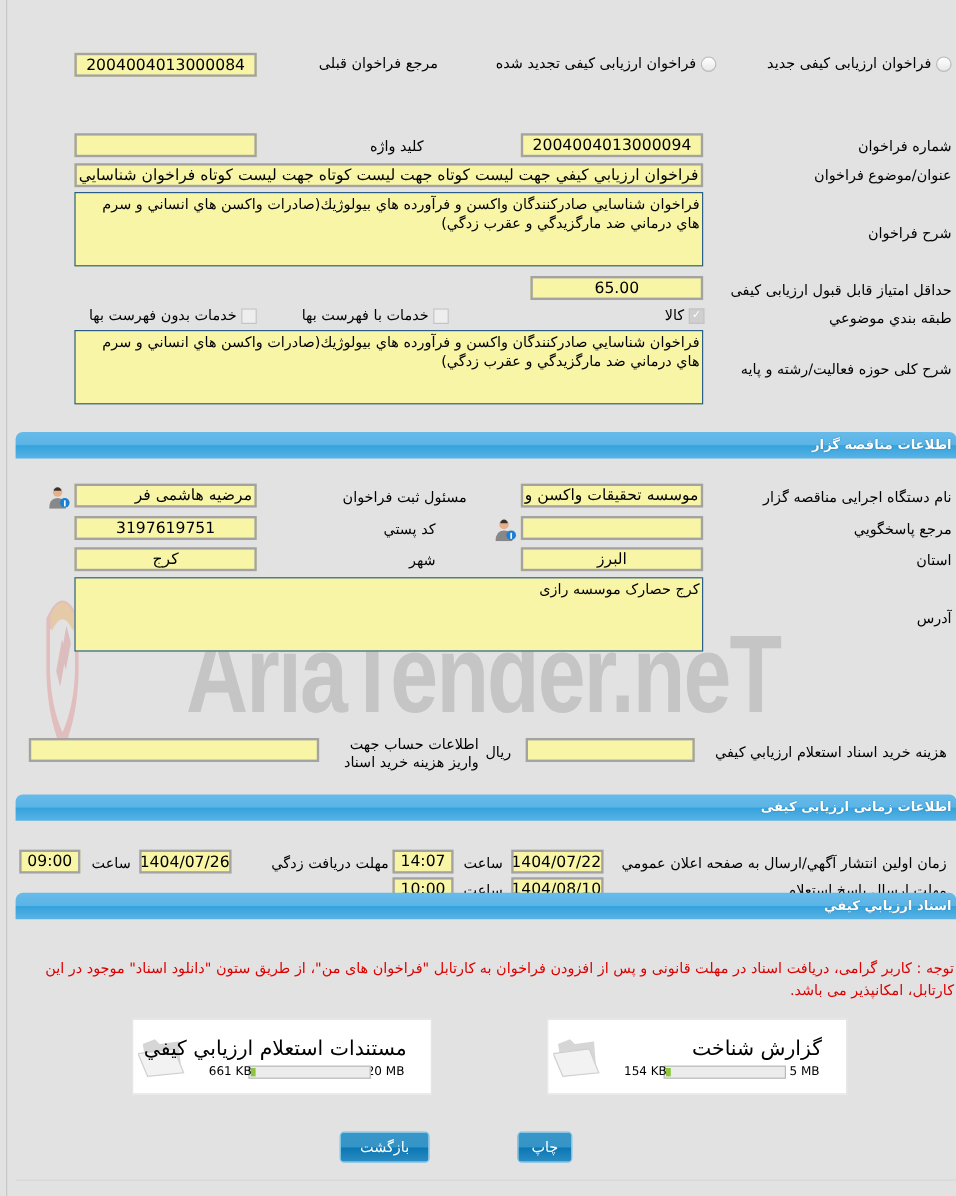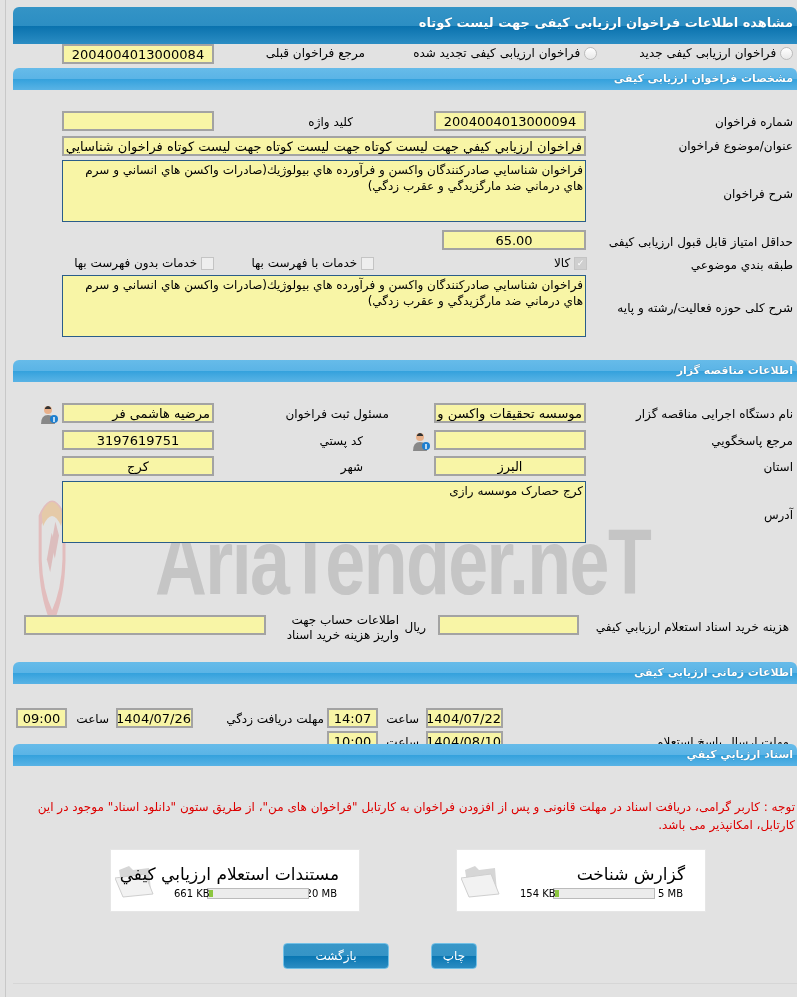--- a/index.html
+++ b/index.html
@@ -77,34 +77,32 @@
 <svg class="watermark" viewBox="0 0 600 120" preserveAspectRatio="none" style="left:38px;top:500px;width:130px;height:120px;">
   <path d="M10 20 Q65 -5 120 20 L120 60 Q115 95 65 118 Q15 95 10 60 Z" fill="none" stroke="#e2a0a0" stroke-width="14"></path>
   <path d="M20 20 Q65 -2 110 20" fill="none" stroke="#e8b87a" stroke-width="14"></path>
   <rect x="50" y="35" width="20" height="35" fill="#d8a0a0" transform="rotate(40 60 52)"></rect>
   <rect x="68" y="25" width="22" height="30" fill="#d8a0a0" transform="rotate(40 79 40)"></rect>
 </svg>
 <div class="wmtext">AriaTender.neT</div>
 
 <div class="page">
 
-  <div class="bar main">مشاهده اطلاعات فراخوان ارزیابی کیفی جهت لیست کوتاه</div>
 
   <div class="lbl" style="right:4px;top:46px;">
     <span class="radio"></span>
     <span>فراخوان ارزیابی کیفی جدید</span>
   </div>
   <div class="lbl" style="right:200px;top:46px;">
     <span class="radio"></span>
     <span>فراخوان ارزیابی کیفی تجدید شده</span>
   </div>
   <div class="lbl" style="right:432px;top:46px;">مرجع فراخوان قبلی</div>
   <div class="fld" style="left:49px;top:44px;width:152px;">2004004013000084</div>
 
-  <div class="bar" style="top:68px;">مشخصات فراخوان ارزیابی کیفی</div>
 
   <div class="lbl" style="right:4px;top:115px;">شماره فراخوان</div>
   <div class="fld" style="left:421px;top:111px;width:152px;">2004004013000094</div>
   <div class="lbl" style="right:444px;top:115px;">کلید واژه</div>
   <div class="fld" style="left:49px;top:111px;width:152px;"></div>
 
   <div class="lbl" style="right:4px;top:139px;">عنوان/موضوع فراخوان</div>
   <div class="fld r" style="left:49px;top:136px;width:524px;">فراخوان ارزيابي كيفي جهت ليست كوتاه جهت ليست كوتاه جهت ليست كوتاه فراخوان شناسايي</div>
 
   <div class="lbl" style="right:4px;top:187px;">شرح فراخوان</div>
@@ -169,20 +167,21 @@
   <div class="fld" style="left:425px;top:615px;width:141px;"></div>
   <div class="lbl" style="right:371px;top:620px;">ریال</div>
   <div class="lbl" style="right:398px;top:613px;line-height:15px;text-align:right;">
     <div>اطلاعات حساب جهت</div>
     <div>واریز هزینه خرید اسناد</div>
   </div>
   <div class="fld" style="left:11px;top:615px;width:242px;"></div>
 
   <div class="bar" style="top:662px;">اطلاعات زمانی ارزیابی کیفی</div>
 
+  <div class="lbl" style="right:8px;top:712px;">زمان اولین انتشار آگهي/ارسال به صفحه اعلان عمومي</div>
   <div class="fld" style="left:413px;top:708px;width:77px;">1404/07/22</div>
   <div class="lbl" style="right:378px;top:712px;">ساعت</div>
   <div class="fld" style="left:314px;top:708px;width:51px;">14:07</div>
   <div class="lbl" style="right:473px;top:712px;">مهلت دریافت زدگي</div>
   <div class="fld" style="left:103px;top:708px;width:77px;padding-left:12px;">1404/07/26</div>
   <div class="lbl" style="right:688px;top:712px;">ساعت</div>
   <div class="fld" style="left:3px;top:708px;width:51px;">09:00</div>
 
   <div class="lbl" style="right:8px;top:735px;">مهلت ارسال پاسخ استعلام</div>
   <div class="fld" style="left:413px;top:731px;width:77px;">1404/08/10</div>
@@ -211,17 +210,17 @@
       <path d="M0 14 L30 10 L38 30 L8 33 Z" fill="#f2f2f2" stroke="#cfcfcf"></path>
     </svg>
     <div class="title">مستندات استعلام ارزيابي كيفي</div>
     <div class="max">20 MB</div>
     <div class="prog">
         <i></i>
       </div>
     <div class="used">661 KB</div>
   </div>
 
-  <div class="btn" style="left:270px;top:943px;width:106px;">بازگشت</div>
+  <div class="btn" style="left:270px;top:943px;width:75px;">بازگشت</div>
   <div class="btn" style="left:418px;top:943px;width:46px;">چاپ</div>
 
   <div class="bottomline"></div>
 </div>
 
 </body></html>

